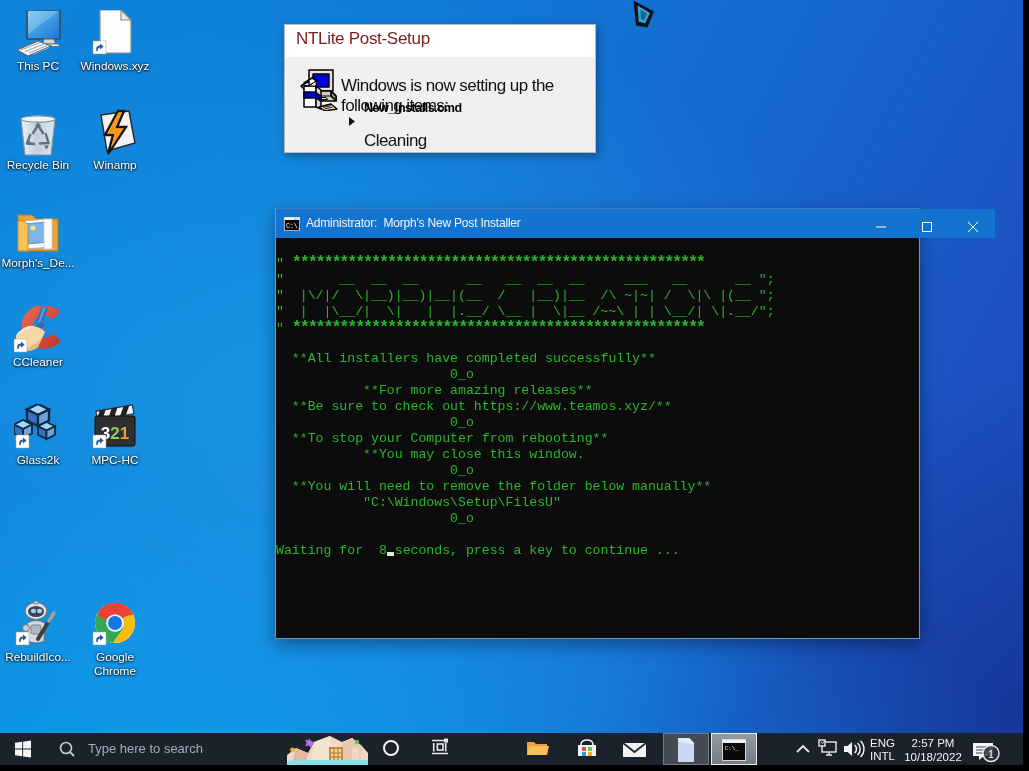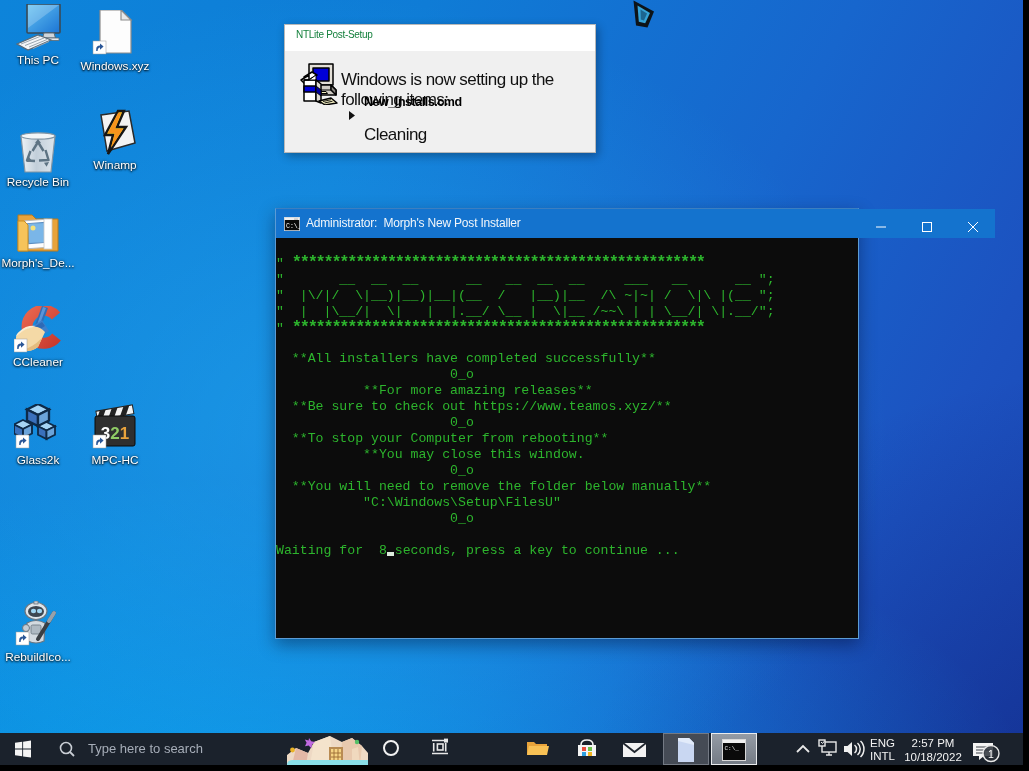--- a/index.html
+++ b/index.html
@@ -6,44 +6,44 @@
 #wall{position:absolute;left:0;top:0;width:1023px;height:765px;
 background:
 radial-gradient(ellipse 780px 600px at 32% 56%, rgba(45,195,255,0.38), rgba(45,195,255,0) 72%),
 radial-gradient(ellipse 1050px 430px at 25% 104%, rgba(5,195,255,0.48), rgba(5,195,255,0) 74%),
 radial-gradient(ellipse 800px 700px at 108% 108%, rgba(8,20,100,0.45), rgba(8,20,100,0) 65%),
 linear-gradient(118deg,#0d84da 0%, #0f7cd6 30%, #1766cd 60%, #1c52c0 82%, #1c46b4 100%)}
 .ic{position:absolute;width:48px}
 .ic svg{display:block}
 .lb{position:relative;width:90px;margin-top:1px;text-align:center;font-size:11.8px;line-height:14px;color:#fff;text-shadow:0 1px 2px rgba(0,0,0,0.95),0 0 3px rgba(0,0,0,0.7)}
 #dlg{position:absolute;left:284px;top:24px;width:312px;height:129px;background:#f0f0f0;border:1px solid #b8b8b8;box-shadow:2px 3px 9px rgba(0,0,0,0.32)}
-.dtitle{height:26px;background:#fff;color:#15803d;font-size:10px;padding:4px 0 0 11px;letter-spacing:-0.3px}
+.dtitle{height:32px;background:#fff;color:#7f1d1d;font-size:17px;padding:4px 0 0 11px;letter-spacing:-0.3px}
 .dbody{position:relative;height:103px}
 .dtext{font-size:17px;color:#111;letter-spacing:-0.55px}
 .dbold{font-size:12.5px;color:#000;font-weight:bold;letter-spacing:-0.45px}
-#con{position:absolute;left:275px;top:208px;width:584px;height:431px;background:#0c0c0c;border:1px solid #5b9bd5;border-top-color:#3c7fc0;box-shadow:0 6px 16px rgba(0,0,25,0.38)}
+#con{position:absolute;left:275px;top:208px;width:645px;height:431px;background:#0c0c0c;border:1px solid #5b9bd5;border-top-color:#3c7fc0;box-shadow:0 6px 16px rgba(0,0,25,0.38)}
 #contitle{position:absolute;left:0;top:0;width:719px;height:29px;background:#1473ce}
 #context{position:absolute;left:30px;top:7px;font-size:12px;color:#f2f6fa;letter-spacing:-0.2px}
 .cbtn{position:absolute;top:9px;width:45px;text-align:center}
 #art,#cbody{position:absolute;font-family:"Liberation Mono",monospace;font-size:13.2px;line-height:16px;color:#2db52d;left:0px;letter-spacing:0}
 #art{top:46px}
 #cbody{top:142px}
 .cur{color:transparent;position:relative}
 .cur::after{content:"";position:absolute;left:0.5px;bottom:2.5px;width:7px;height:4px;background:#dceadc}
 .st{font-size:17px;letter-spacing:-2.28px;font-weight:bold;vertical-align:baseline}
 #cursor{position:absolute;left:630px;top:0px}
 #tb{position:absolute;left:0;top:733px;width:1029px;height:48px;background:#1b222c}
 .appbtn{position:absolute;top:0;width:46px;height:32px;box-sizing:border-box}
 #rstrip{position:absolute;left:1023px;top:0;width:6px;height:771px;background:#000}
 #bstrip{position:absolute;left:0;top:765px;width:1029px;height:6px;background:#000}
 pre{margin:0}
 </style></head><body>
 <div id="screen">
 <div id="wall"></div>
-<div class="ic" style="left:14px;top:4px">
+<div class="ic" style="left:14px;top:10px">
       <svg width="48" height="48" viewBox="0 0 48 48">
 <defs>
           <linearGradient id="scr" x1="0" y1="0" x2="1" y2="1">
             <stop offset="0" stop-color="#63c3f2"></stop>
             <stop offset="1" stop-color="#1b74d4"></stop>
           </linearGradient>
         </defs>
 <rect x="13" y="0" width="33" height="29" rx="1" fill="url(#scr)" stroke="#3a4a56" stroke-width="1.6"></rect>
 <path d="M14 1 L45 1 L14 24 Z" fill="#ffffff" opacity="0.22"></path>
 <path d="M30 29 l10 0 l1.5 5 l-13 0 Z" fill="#cfd6dc" stroke="#5a6a76" stroke-width="1"></path>
@@ -57,21 +57,21 @@
       <svg width="48" height="48" viewBox="0 0 48 48">
 <path d="M9 0 L30 0 L40 10 L40 43 L9 43 Z" fill="#fdfdfd" stroke="#8c8c8c" stroke-width="1.2"></path>
 <path d="M30 0 L30 10 L40 10 Z" fill="#e8e8e8" stroke="#8c8c8c" stroke-width="1.2"></path>
 <g transform="translate(2,31)">
           <rect x="0" y="0" width="13" height="13" fill="#fff" stroke="#9a9a9a" stroke-width="0.5"></rect>
           <path d="M3.2 10 L3.2 8.2 Q3.2 4.8 7 4.6 L7 2.4 L10.6 5.6 L7 8.8 L7 6.6 Q4.8 6.8 4.6 10 Z" fill="#2b5797"></path>
         </g>
       </svg>
       <div class="lb" style="left:-21px">Windows.xyz</div>
     </div>
-<div class="ic" style="left:14px;top:126px">
+<div class="ic" style="left:14px;top:109px">
       <svg width="48" height="48" viewBox="0 0 48 48">
 <defs>
           <linearGradient id="rb" x1="0" y1="0" x2="1" y2="0">
             <stop offset="0" stop-color="#eef3f7"></stop>
             <stop offset="0.45" stop-color="#c2cfda"></stop>
             <stop offset="1" stop-color="#dde5ec"></stop>
           </linearGradient>
         </defs>
 <path d="M7 10 L41 10 L37 46 L11 46 Z" fill="url(#rb)" stroke="#8295a4" stroke-width="1.2"></path>
 <ellipse cx="24" cy="10" rx="17" ry="3.2" fill="#f2f5f8" stroke="#8295a4" stroke-width="1.2"></ellipse>
@@ -176,20 +176,38 @@
 <rect x="17" y="24" width="10" height="9" rx="1.5" fill="#aeb9c2" stroke="#6a7680" stroke-width="0.8"></rect>
 <path d="M40 12 L24 38" stroke="#3a3f44" stroke-width="4" stroke-linecap="round"></path>
 <path d="M40 12 L35 20" stroke="#97a1ab" stroke-width="4" stroke-linecap="round"></path>
 <circle cx="12" cy="27" r="3.5" fill="#c3ccd4" stroke="#6a7680" stroke-width="1"></circle>
 <g transform="translate(2,31)">
           <rect x="0" y="0" width="13" height="13" fill="#fff" stroke="#9a9a9a" stroke-width="0.5"></rect>
           <path d="M3.2 10 L3.2 8.2 Q3.2 4.8 7 4.6 L7 2.4 L10.6 5.6 L7 8.8 L7 6.6 Q4.8 6.8 4.6 10 Z" fill="#2b5797"></path>
         </g>
       </svg>
       <div class="lb" style="left:-21px">RebuildIco...</div>
+    </div>
+<div class="ic" style="left:91px;top:601px">
+      <svg width="48" height="48" viewBox="0 0 48 48">
+<g transform="translate(24,22)">
+<circle r="20" fill="#fff"></circle>
+<path d="M0 0 L-17.3 -10 A20 20 0 0 1 17.3 -10 Z" fill="#ea4335"></path>
+<path d="M0 0 L-17.3 -10 A20 20 0 0 0 -2 19.9 L8.6 5 Z" fill="#34a853"></path>
+<path d="M0 0 L17.3 -10 A20 20 0 0 1 -2 19.9 L8.6 5 Z" fill="#fbbc05"></path>
+<path d="M-17.3 -10 A20 20 0 0 1 17.4 -9.8 L17.3 -8 L-14 -4 Z" fill="#ea4335"></path>
+<circle r="8.8" fill="#f1f3f4"></circle>
+          <circle r="7" fill="#1a73e8"></circle>
+        </g>
+<g transform="translate(2,31)">
+          <rect x="0" y="0" width="13" height="13" fill="#fff" stroke="#9a9a9a" stroke-width="0.5"></rect>
+          <path d="M3.2 10 L3.2 8.2 Q3.2 4.8 7 4.6 L7 2.4 L10.6 5.6 L7 8.8 L7 6.6 Q4.8 6.8 4.6 10 Z" fill="#2b5797"></path>
+        </g>
+      </svg>
+      <div class="lb" style="left:-21px">Google<br>Chrome</div>
     </div>
 
 <div id="dlg">
 <div class="dtitle">NTLite Post-Setup</div>
 <div class="dbody">
 <div style="position:absolute;left:15px;top:12px"><svg width="40" height="42" viewBox="0 0 40 42">
 <g stroke="#000" stroke-width="1.5" stroke-linejoin="round">
 <rect x="9" y="1" width="24" height="21" fill="#e4e0d8"></rect>
 <rect x="13" y="5" width="16" height="13" fill="#0000d8"></rect>
 <path d="M11 22 L31 22 L36 27 L36 32 L16 32 L11 27 Z" fill="#d0ccc4"></path>

